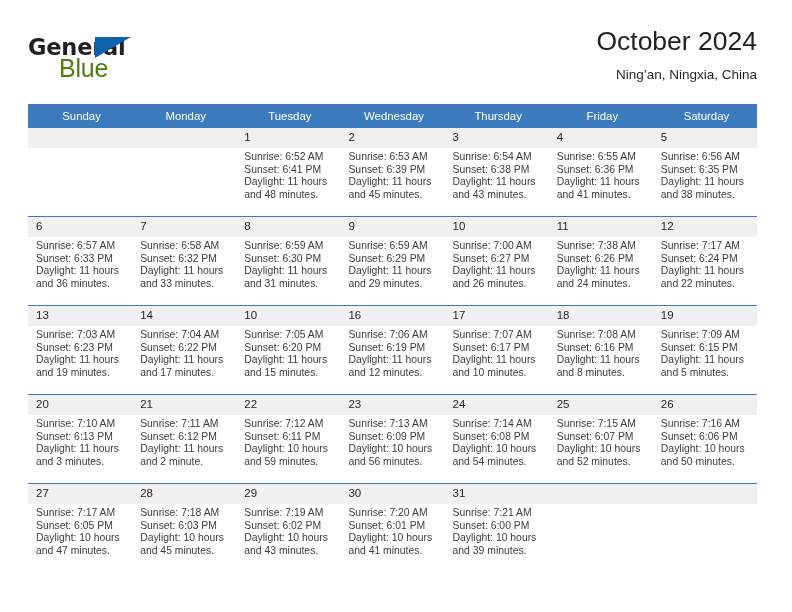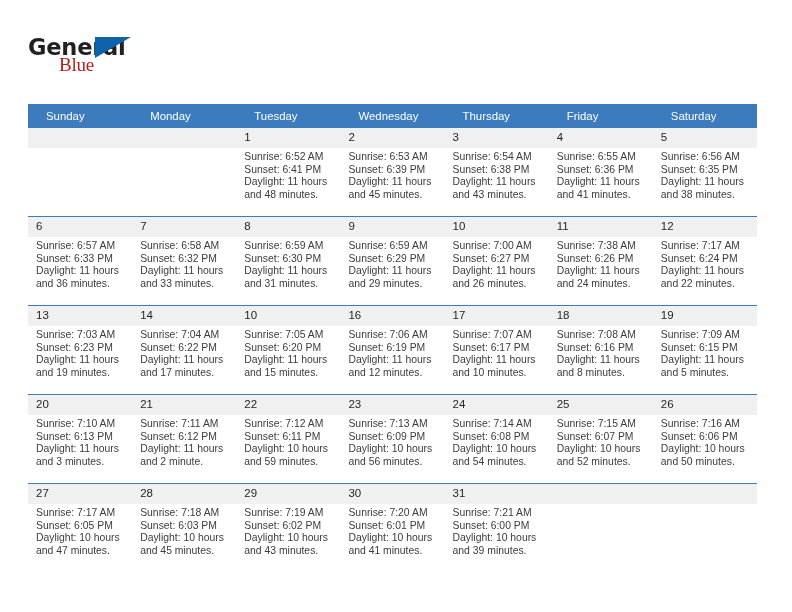--- a/index.html
+++ b/index.html
@@ -43,24 +43,24 @@
     font-size: 22.5px;
     letter-spacing: -0.2px;
     color: #231f20;
     font-family: "DejaVu Sans", sans-serif;
     font-weight: 700;
   }
   .logo-blue {
     position: absolute;
     left: 31px;
     top: 20px;
-    font-size: 19px;
+    font-size: 25px;
     letter-spacing: -0.2px;
-    color: #b91c1c;
-    font-family: Liberation Serif, serif;
+    color: #4d7c0f;
+    font-family: Liberation Sans, sans-serif;
     font-weight: 400;
   }
   .logo-tri {
     position: absolute;
     left: 67px;
     top: 3px;
     width: 0;
     height: 0;
     border-left: 36px solid #0d64ad;
     border-bottom: 21px solid transparent;
@@ -101,22 +101,22 @@
     table-layout: fixed;
     width: 729px;
   }
   table.cal col { width: 104.14px; }
 
   thead th {
     background: #3c7cbe;
     color: #ffffff;
     font-size: 11.4px;
     font-weight: 400;
-    text-align: left;
-    padding: 6px 0 6px 18px;
+    text-align: center;
+    padding: 6px 0 6px 3px;
     height: 10px;
     font-family: "Liberation Sans", sans-serif;
     vertical-align: middle;
     border: none;
   }
 
   tbody td {
     vertical-align: top;
     padding: 0;
     border: none;
@@ -161,20 +161,24 @@
 <div class="page">
 
   <div class="topbar">
 
     <div class="logo">
       <span class="logo-general">General</span>
       <span class="logo-tri"></span>
       <span class="logo-blue">Blue</span>
     </div>
 
+    <div class="title-wrap">
+      <div class="cal-title">October 2024</div>
+      <div class="cal-subtitle">Ning’an, Ningxia, China</div>
+    </div>
 
   </div>
 
   <div class="calendar">
     <table class="cal">
       <colgroup>
         <col>
           <col>
           <col>
           <col>

